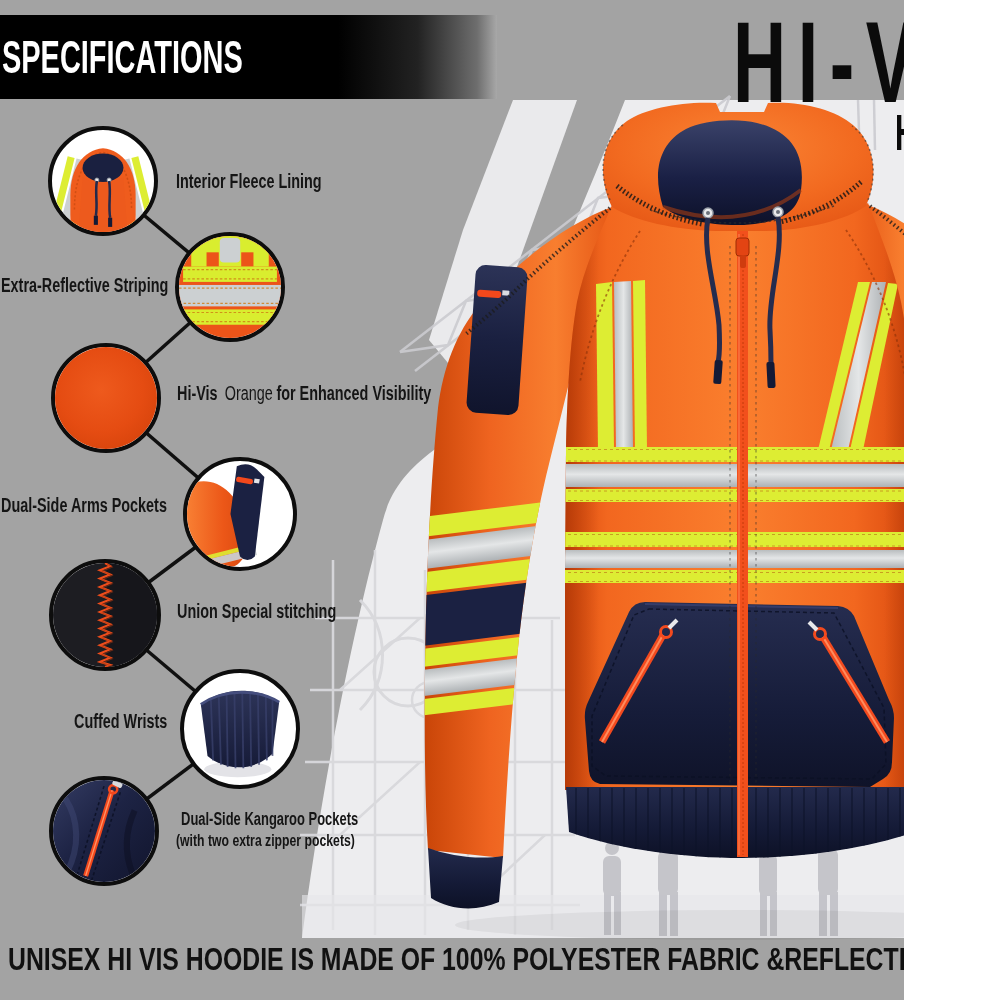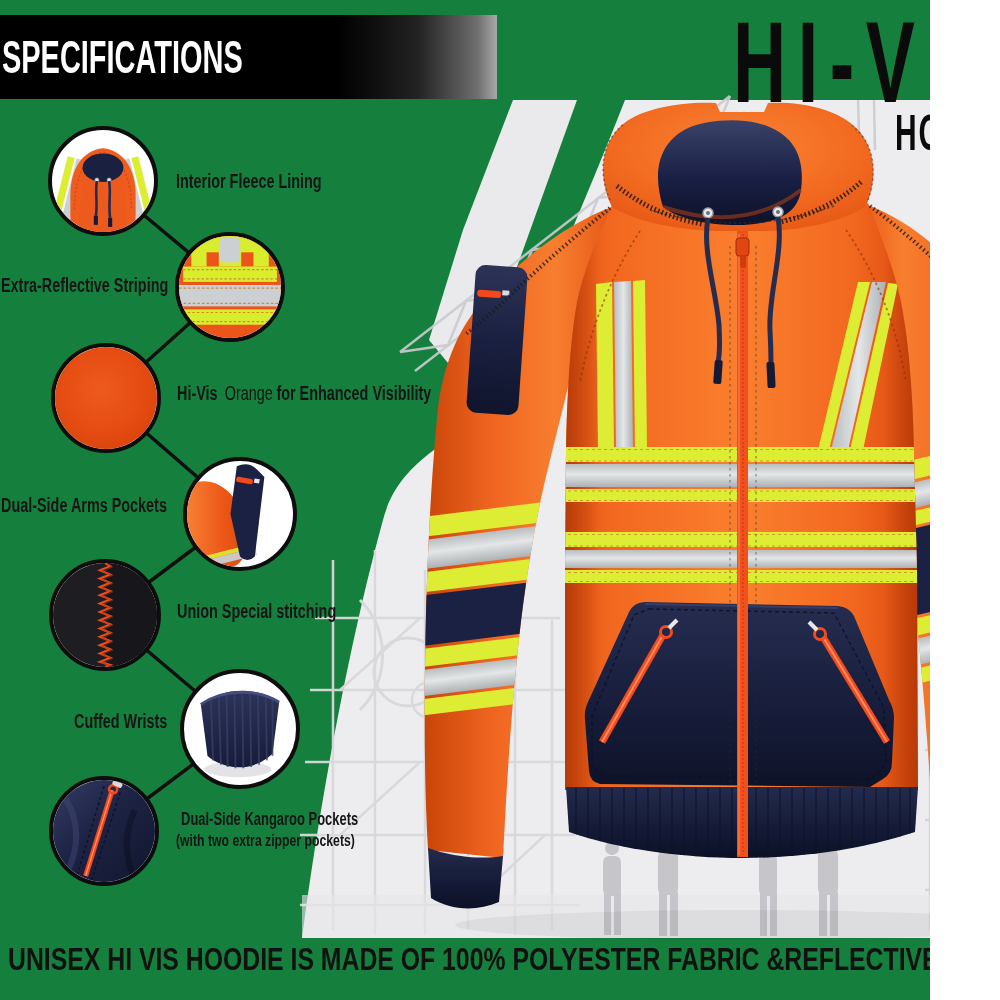--- a/index.html
+++ b/index.html
@@ -1,17 +1,17 @@
 <!DOCTYPE html>
 <html><head>
 <meta charset="utf-8">
 <style>
   html,body{margin:0;padding:0;background:#fff;}
-  #stage{position:relative;width:904px;height:1000px;background:#15803d;overflow:hidden;
-         font-family:"Liberation Sans",sans-serif;padding-left:26px;}
+  #stage{position:relative;width:904px;height:1000px;background:#a3a3a3;overflow:hidden;
+         font-family:"Liberation Sans",sans-serif;}
   #scene{position:absolute;left:0;top:0;width:1000px;height:1000px;z-index:0;}
   .cond{display:inline-block;transform-origin:left top;white-space:nowrap;}
   
   #spec-banner{position:absolute;left:0;top:15px;width:497px;height:84px;z-index:4;
     background:linear-gradient(90deg,#000 0%,#000 68%,#222 84%,#6e6e6e 96%,#a8a8a8 100%);}
   #spec-banner .txt{color:#fff;font-weight:700;font-size:46px;line-height:84px;
     padding-left:3px;transform:scaleX(0.63);}
   
   #title-main{position:absolute;left:733px;top:5px;z-index:4;color:#0b0b0b;font-weight:700;
     font-size:115px;line-height:1;letter-spacing:18px;transform:scaleX(0.64);}

